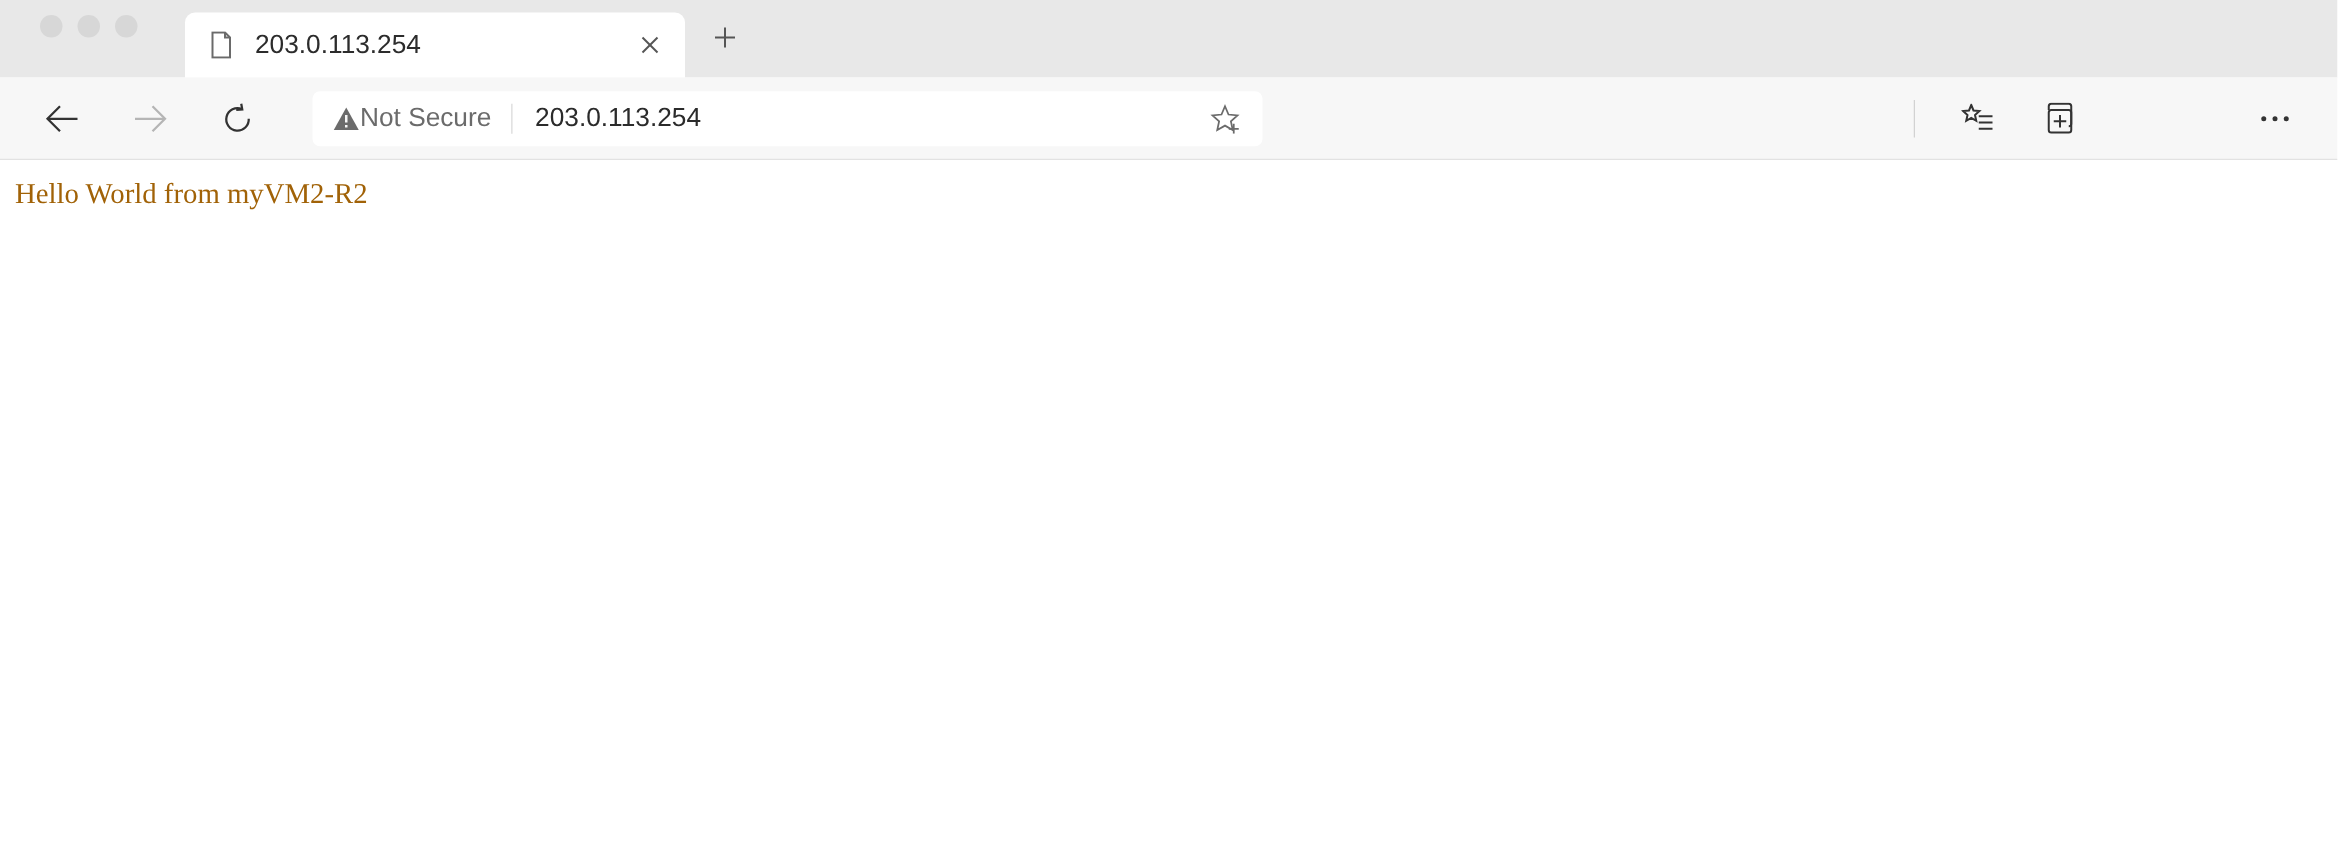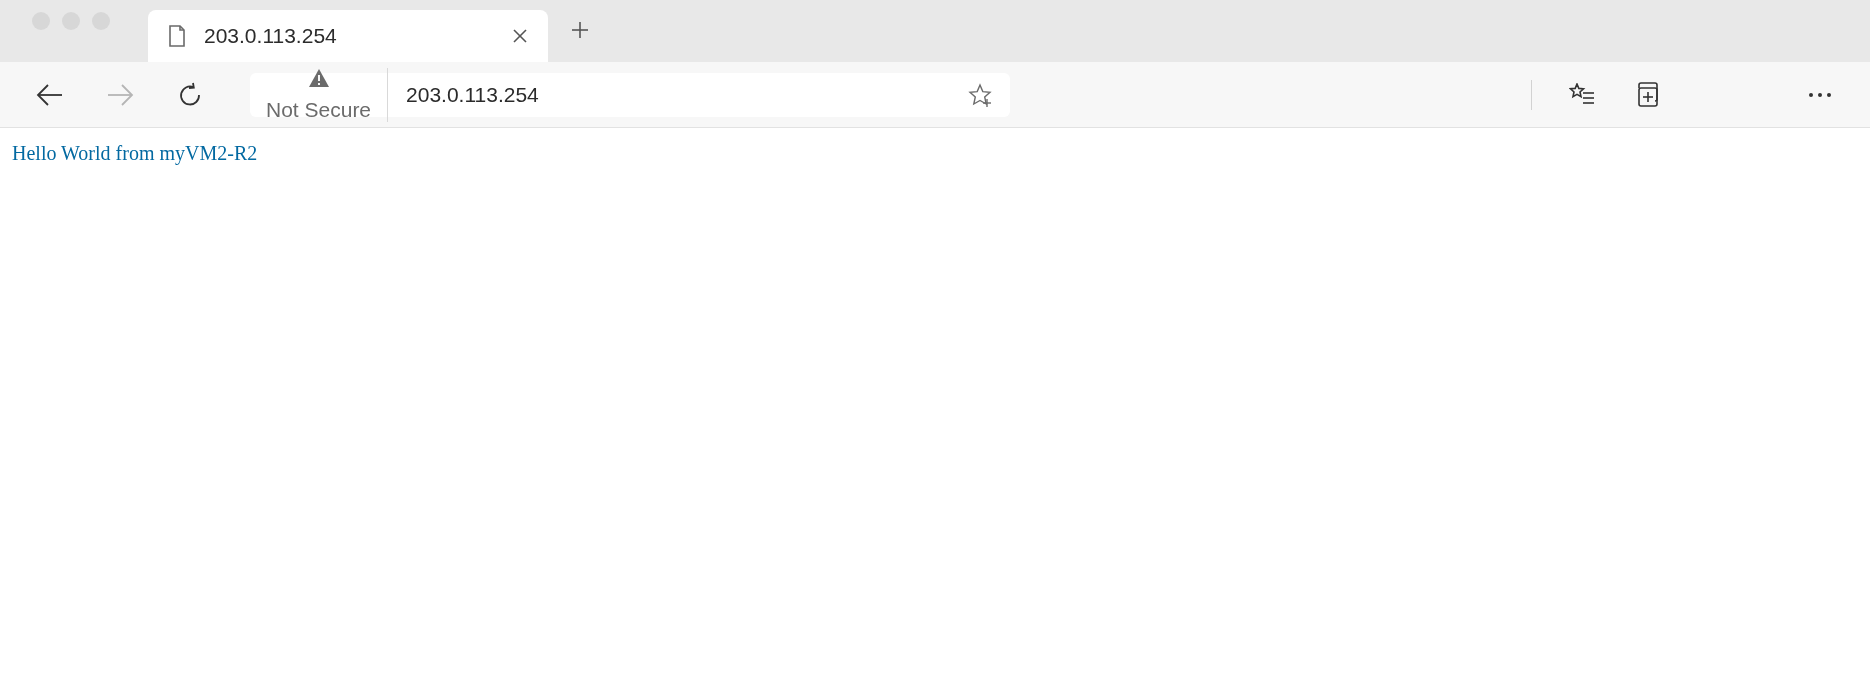--- a/index.html
+++ b/index.html
@@ -103,28 +103,26 @@
       height: 44px;
       background: #ffffff;
       border-radius: 6px;
       display: flex;
       align-items: center;
       padding: 0 12px 0 16px;
     }
     .security-badge {
       display: flex;
       align-items: center;
-      gap: 10px;
       color: #6b6b6b;
       font-size: 21px;
       padding-right: 16px;
       border-right: 1px solid #d9d9d9;
       margin-right: 18px;
       cursor: pointer;
-      flex-direction: column;
     }
     .url-text {
       font-size: 21px;
       color: #2b2b2b;
       flex: 1;
     }
     .fav-btn {
       width: 36px;
       height: 36px;
       display: inline-flex;
@@ -151,22 +149,22 @@
       display: inline-flex;
       align-items: center;
       justify-content: center;
       cursor: pointer;
       color: #333;
     }
     .more-btn { margin-left: 110px; margin-right: 6px; }
     .content {
       padding: 14px 12px;
       font-family: "Times New Roman", Times, serif;
-      font-size: 20px;
-      color: #0369a1;
+      font-size: 23px;
+      color: #a16207;
     }
     svg { display: block; }
   </style>
 </head>
 <body>
 
 <div class="tab-strip">
   <div class="window-controls">
     <div class="window-dot"></div>
     <div class="window-dot"></div>

